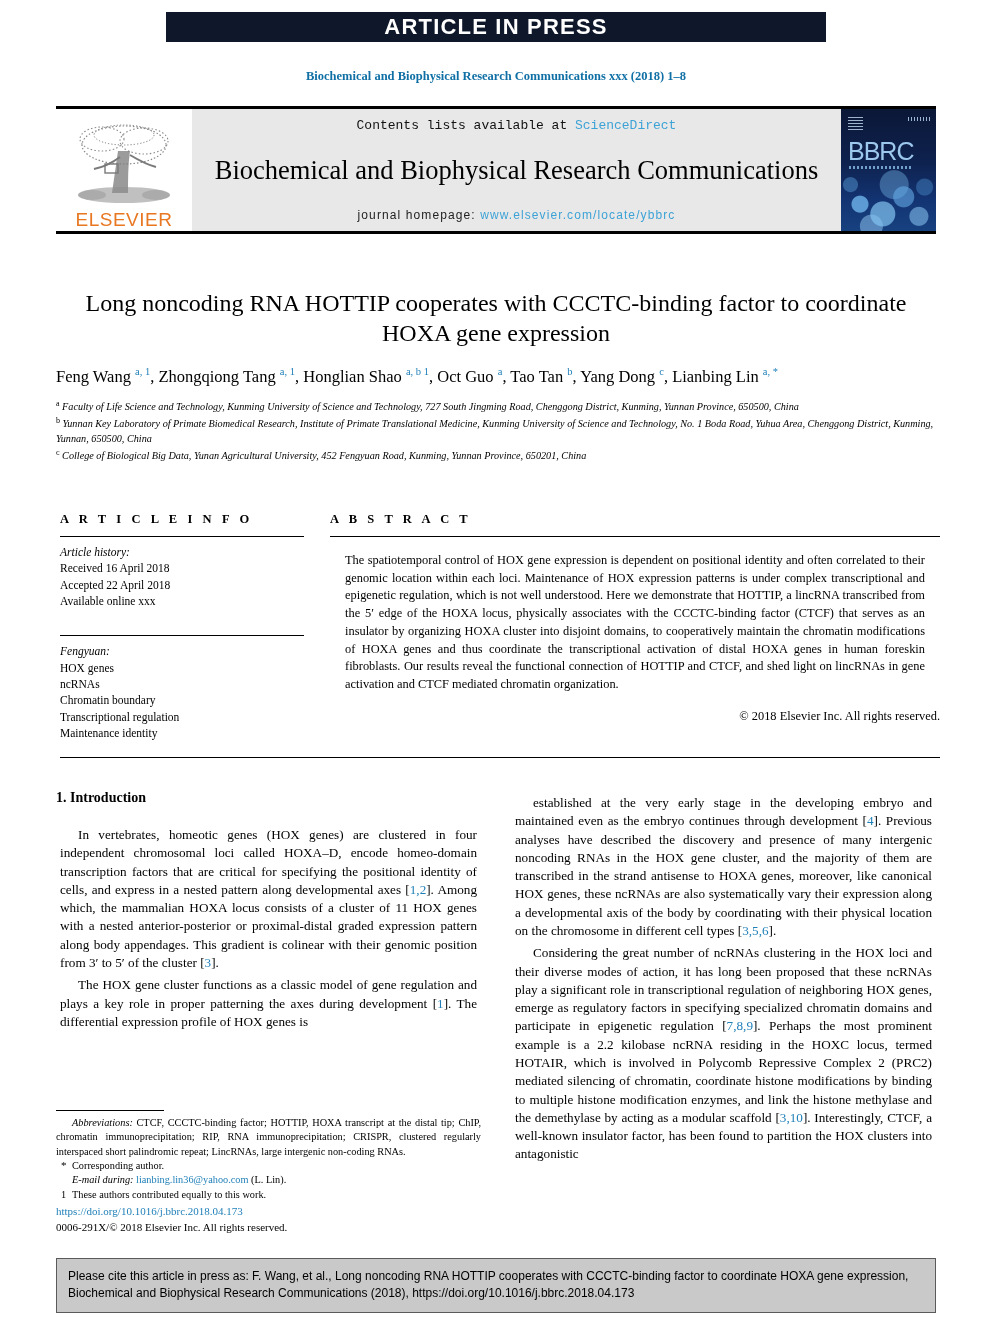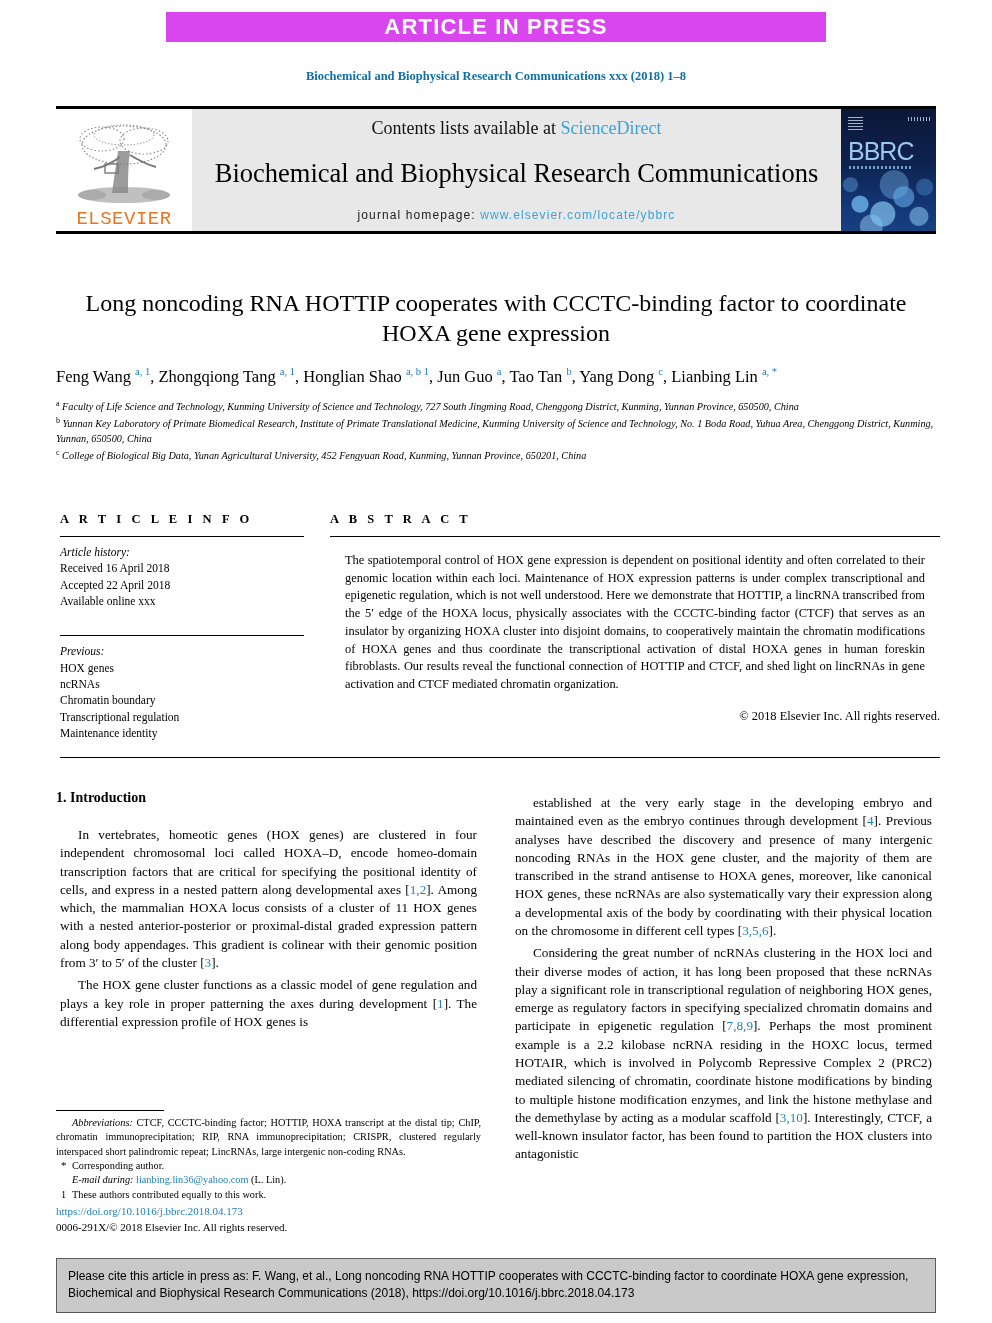--- a/index.html
+++ b/index.html
@@ -23,21 +23,21 @@
     padding: 0 56px;
   }
 
   
   .press-banner {
     position: absolute;
     left: 166px;
     top: 12px;
     width: 660px;
     height: 30px;
-    background: #d946ef;
+    background: #0f172a;
     color: #ffffff;
     font-family: "Liberation Sans", sans-serif;
     font-weight: bold;
     font-size: 22px;
     letter-spacing: 1.2px;
     text-align: center;
     line-height: 30px;
   }
 
   
@@ -72,39 +72,39 @@
     background: #ffffff;
     display: flex;
     flex-direction: column;
     align-items: center;
     justify-content: flex-end;
     padding-bottom: 2px;
     box-sizing: border-box;
   }
   .elsevier-word {
     color: #e87722;
-    font-family: Liberation Mono, monospace;
+    font-family: Liberation Sans, sans-serif;
     font-size: 19px;
     letter-spacing: 0.5px;
     line-height: 1;
     margin-top: 1px;
   }
   .mast-center {
     flex: 1 1 auto;
     background: #e8e8e8;
     display: flex;
     flex-direction: column;
     align-items: center;
     justify-content: space-between;
     padding: 9px 0 9px 0;
     box-sizing: border-box;
   }
   .contents-line {
-    font-family: Liberation Serif, serif;
-    font-size: 18px;
+    font-family: Liberation Mono, monospace;
+    font-size: 13px;
     color: #111;
   }
   .contents-line .sd {
     color: #3da2d6;
   }
   .journal-title {
     font-family: "Liberation Serif", serif;
     font-size: 26.5px;
     color: #000;
     text-align: center;
@@ -380,42 +380,42 @@
       <div class="cover-bg"></div>
       <div class="cover-mark"></div>
       <div class="cover-tag"></div>
       <div class="cover-bbrc">BBRC</div>
       <div class="cover-rule"></div>
     </div>
   </div>
 
   <div class="title-block">
     <h1 class="art-title">Long noncoding RNA HOTTIP cooperates with CCCTC-binding factor to coordinate HOXA gene expression</h1>
-    <div class="authors"><span>Feng Wang </span><sup>a, 1</sup><span>, </span><span>Zhongqiong Tang </span><sup>a, 1</sup><span>, </span><span>Honglian Shao </span><sup>a, b 1</sup><span>, </span><span>Jun Guo </span><sup>a</sup><span>, </span><span>Tao Tan </span><sup>b</sup><span>, </span><span>Yang Dong </span><sup>c</sup><span>, </span><span>Lianbing Lin </span><sup>a, *</sup></div>
+    <div class="authors"><span>Feng Wang </span><sup>a, 1</sup><span>, </span><span>Zhongqiong Tang </span><sup>a, 1</sup><span>, </span><span>Honglian Shao </span><sup>a, b 1</sup><span>, </span><span>Oct Guo </span><sup>a</sup><span>, </span><span>Tao Tan </span><sup>b</sup><span>, </span><span>Yang Dong </span><sup>c</sup><span>, </span><span>Lianbing Lin </span><sup>a, *</sup></div>
     <div class="affils">
         <p class="aff"><sup>a</sup><span> Faculty of Life Science and Technology, Kunming University of Science and Technology, 727 South Jingming Road, Chenggong District, Kunming, Yunnan Province, 650500, China</span></p>
         <p class="aff"><sup>b</sup><span> Yunnan Key Laboratory of Primate Biomedical Research, Institute of Primate Translational Medicine, Kunming University of Science and Technology, No. 1 Boda Road, Yuhua Area, Chenggong District, Kunming, Yunnan, 650500, China</span></p>
         <p class="aff"><sup>c</sup><span> College of Biological Big Data, Yunan Agricultural University, 452 Fengyuan Road, Kunming, Yunnan Province, 650201, China</span></p>
       </div>
   </div>
 
   <div class="info-abs">
 
     <div class="col-info">
       <div class="sec-head">A R T I C L E   I N F O</div>
       <hr class="hr-thin">
       <div class="hist-label">Article history:</div>
       <div>
           <div class="hist-line">Received 16 April 2018</div>
           <div class="hist-line">Accepted 22 April 2018</div>
           <div class="hist-line">Available online xxx</div>
         </div>
       <div class="kw-block">
         <hr class="hr-thin">
-        <div class="kw-label">Previous:</div>
+        <div class="kw-label">Fengyuan:</div>
         <div>
             <div class="kw-line">HOX genes</div>
             <div class="kw-line">ncRNAs</div>
             <div class="kw-line">Chromatin boundary</div>
             <div class="kw-line">Transcriptional regulation</div>
             <div class="kw-line">Maintenance identity</div>
           </div>
       </div>
     </div>
 

